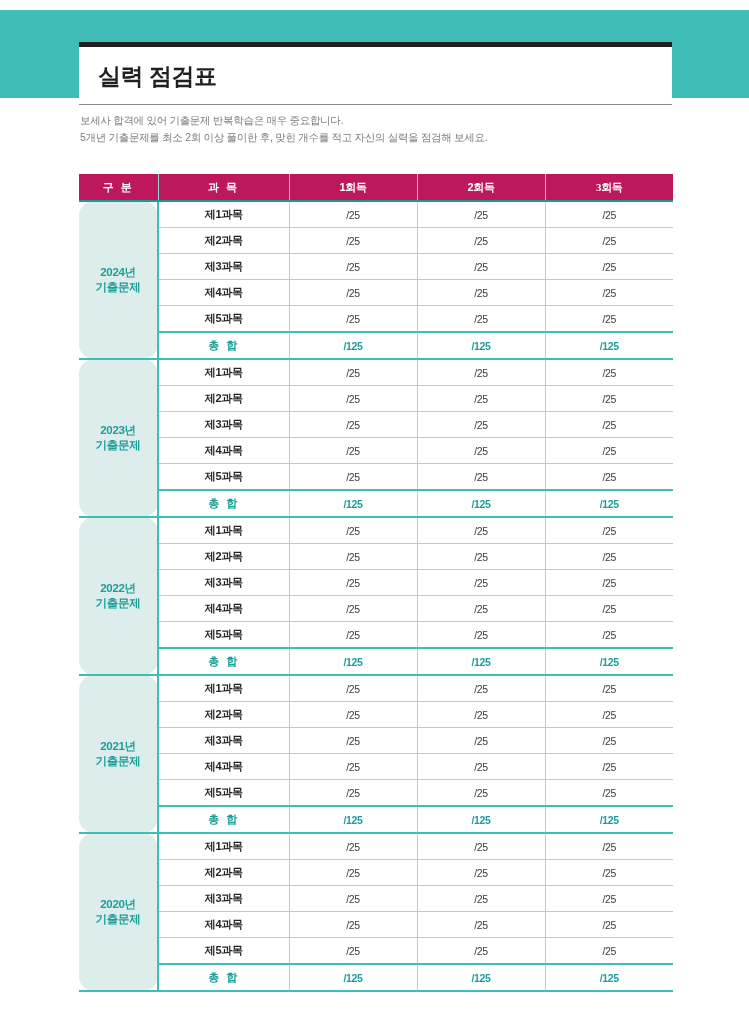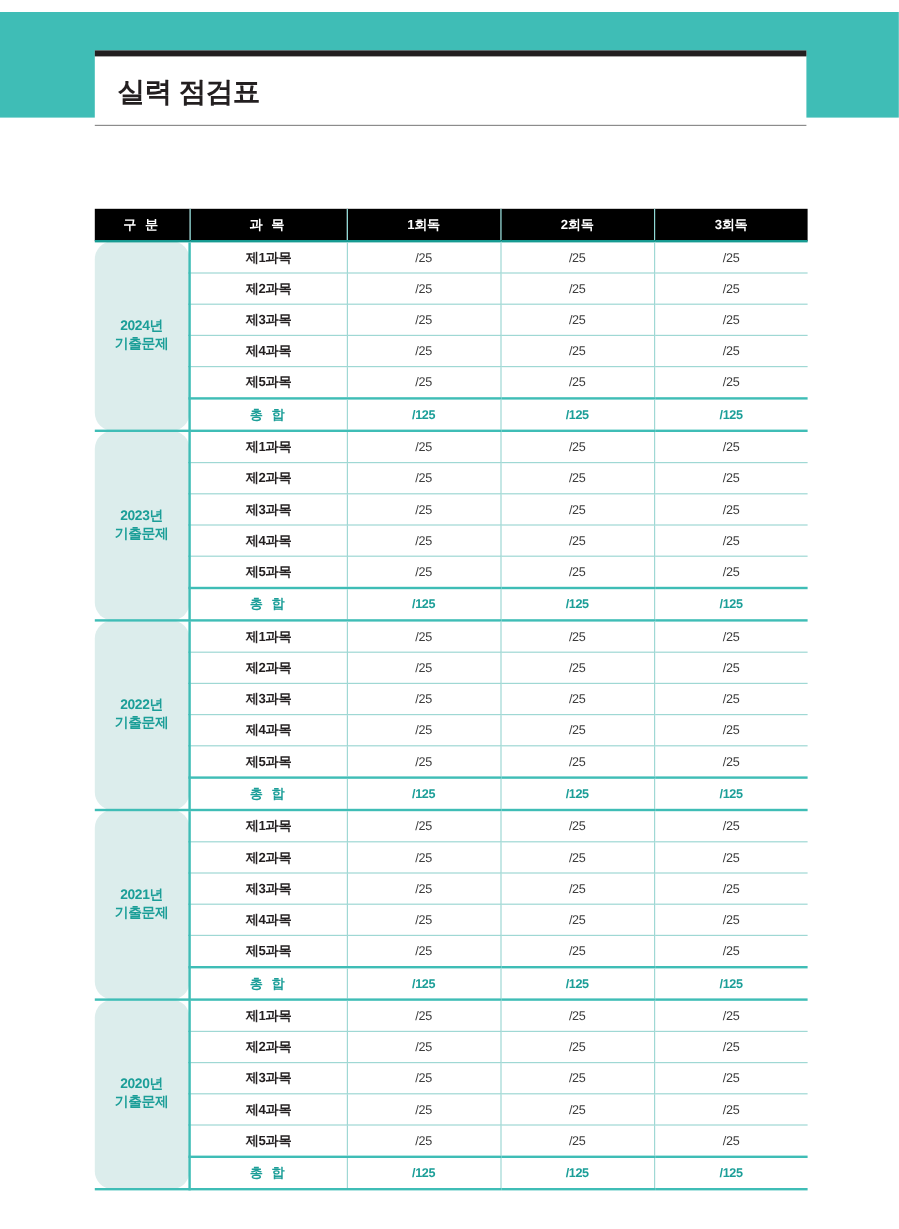--- a/index.html
+++ b/index.html
@@ -100,28 +100,28 @@
     margin: 0;
     text-align: center;
     vertical-align: middle;
     font-size: 11px;
     letter-spacing: -0.3px;
   }
 
   
   thead th {
     height: 26px;
-    background: #000000;
+    background: #be185d;
     color: #ffffff;
     font-weight: bold;
     font-size: 11.5px;
     border-right: 1px solid #8fd8d4;
     border-bottom: 2px solid #179b92;
   }
-  thead th:last-child { border-right: none; }
+  thead th:last-child { border-right: none; font-family: Liberation Serif, serif; }
   thead th.th-group { letter-spacing: 2px; }
   thead th.th-subject { letter-spacing: 2px; }
 
   
   td.group-cell {
     background: #dcedec;
     color: #1b9e98;
     font-weight: bold;
     font-size: 11.5px;
     line-height: 15px;
@@ -176,20 +176,24 @@
 <div class="page">
 
   <div class="header-band"></div>
 
   <div class="title-card">
     <h1 class="page-title">실력 점검표</h1>
   </div>
 
   <div class="title-rule"></div>
 
+  <div class="intro">
+    <p>보세사 합격에 있어 기출문제 반복학습은 매우 중요합니다.</p>
+    <p>5개년 기출문제를 최소 2회 이상 풀이한 후, 맞힌 개수를 적고 자신의 실력을 점검해 보세요.</p>
+  </div>
 
   <table class="score-table">
     <colgroup>
       <col class="c-group">
       <col class="c-subject">
       <col class="c-round">
       <col class="c-round">
       <col class="c-round">
     </colgroup>
     <thead>

